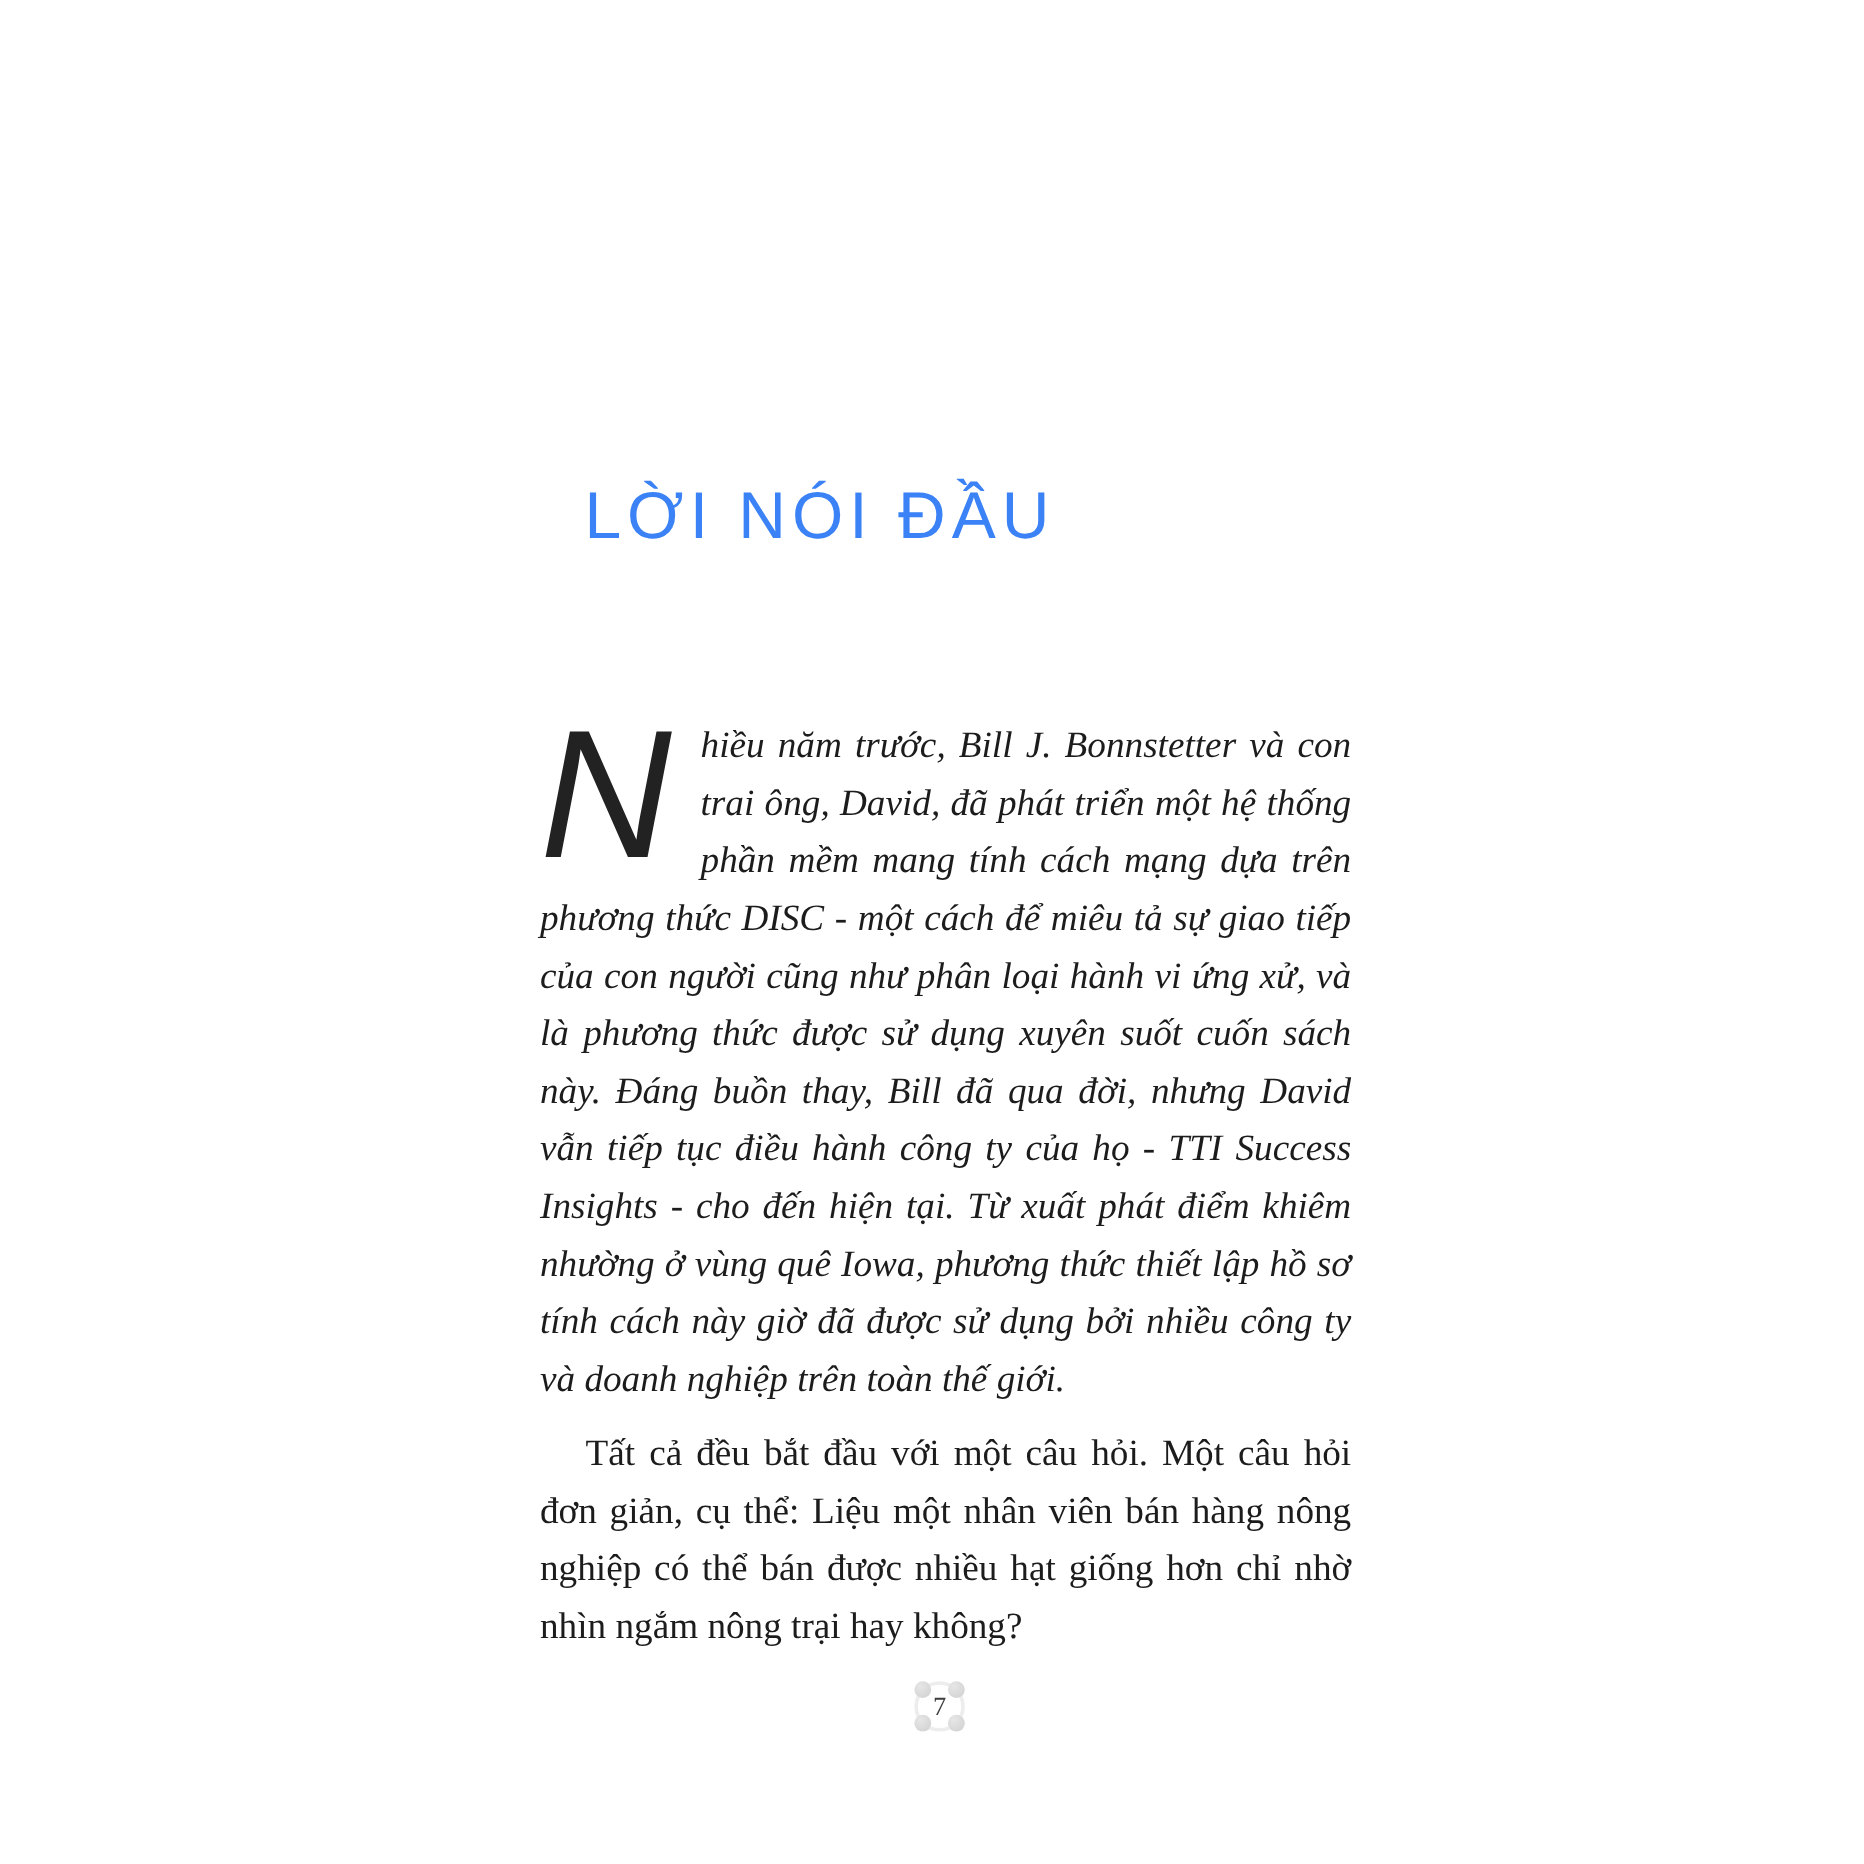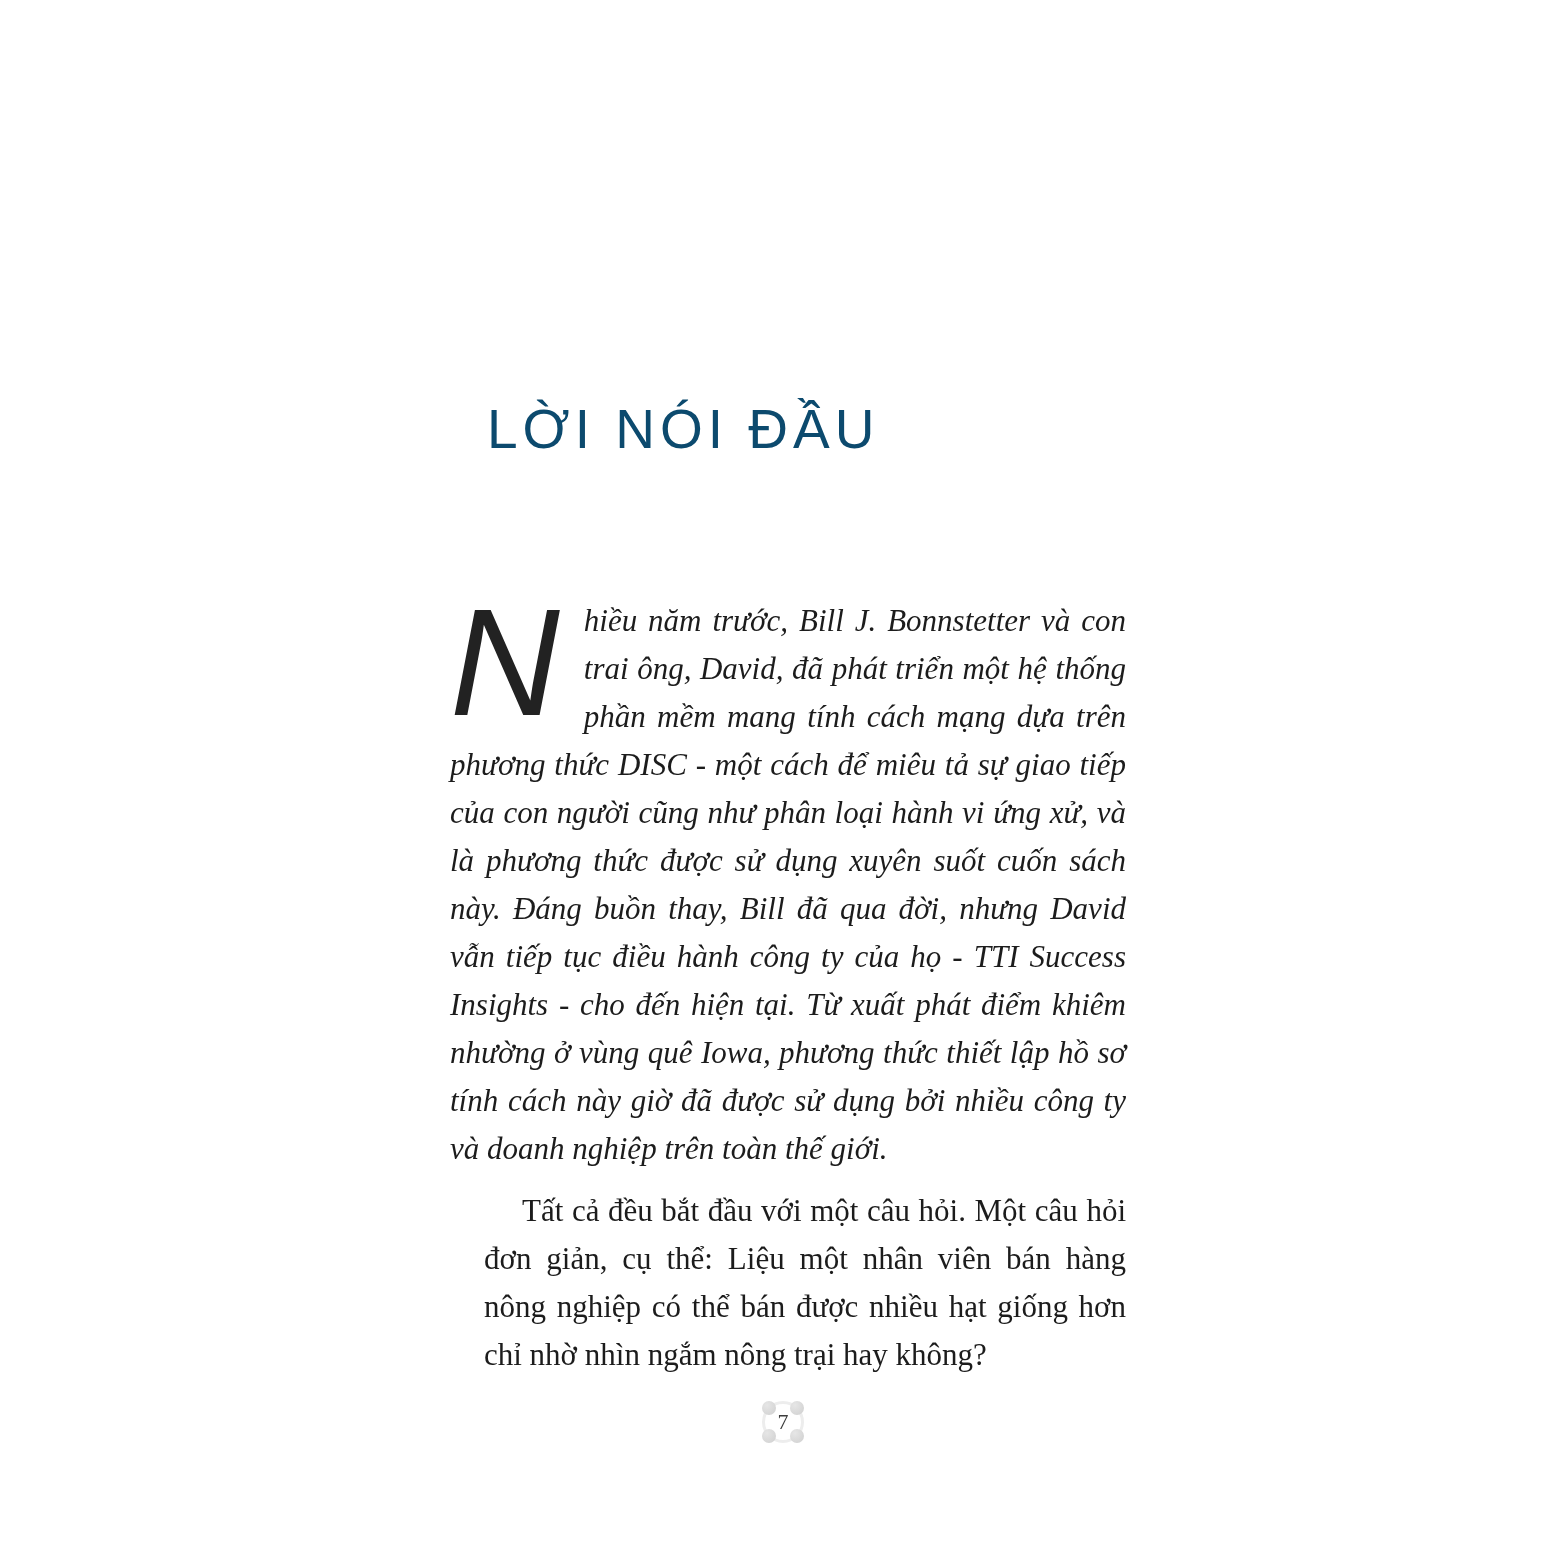--- a/index.html
+++ b/index.html
@@ -17,21 +17,21 @@
     overflow: hidden;
   }
   .chapter-title {
     position: absolute;
     left: 487px;
     top: 360px;
     font-family: "Liberation Sans", sans-serif;
     font-weight: 300;
     font-size: 55px;
     letter-spacing: 5px;
-    color: #0c4a6e;
+    color: #3b82f6;
     white-space: nowrap;
   }
   .body-column {
     position: absolute;
     left: 450px;
     top: 597px;
     width: 676px;
   }
   .para {
     font-size: 31px;
@@ -52,21 +52,20 @@
     font-size: 152px;
     line-height: 118px;
     height: 128px;
     margin: 6px 24px 0 0;
     color: #222222;
   }
   .para.second {
     font-style: normal;
     margin-top: 14px;
     text-indent: 38px;
-    margin-left: 34px;
   }
   .page-footer {
     position: absolute;
     left: 756px;
     top: 1395px;
     width: 54px;
     height: 54px;
   }
   .ornament {
     position: relative;

